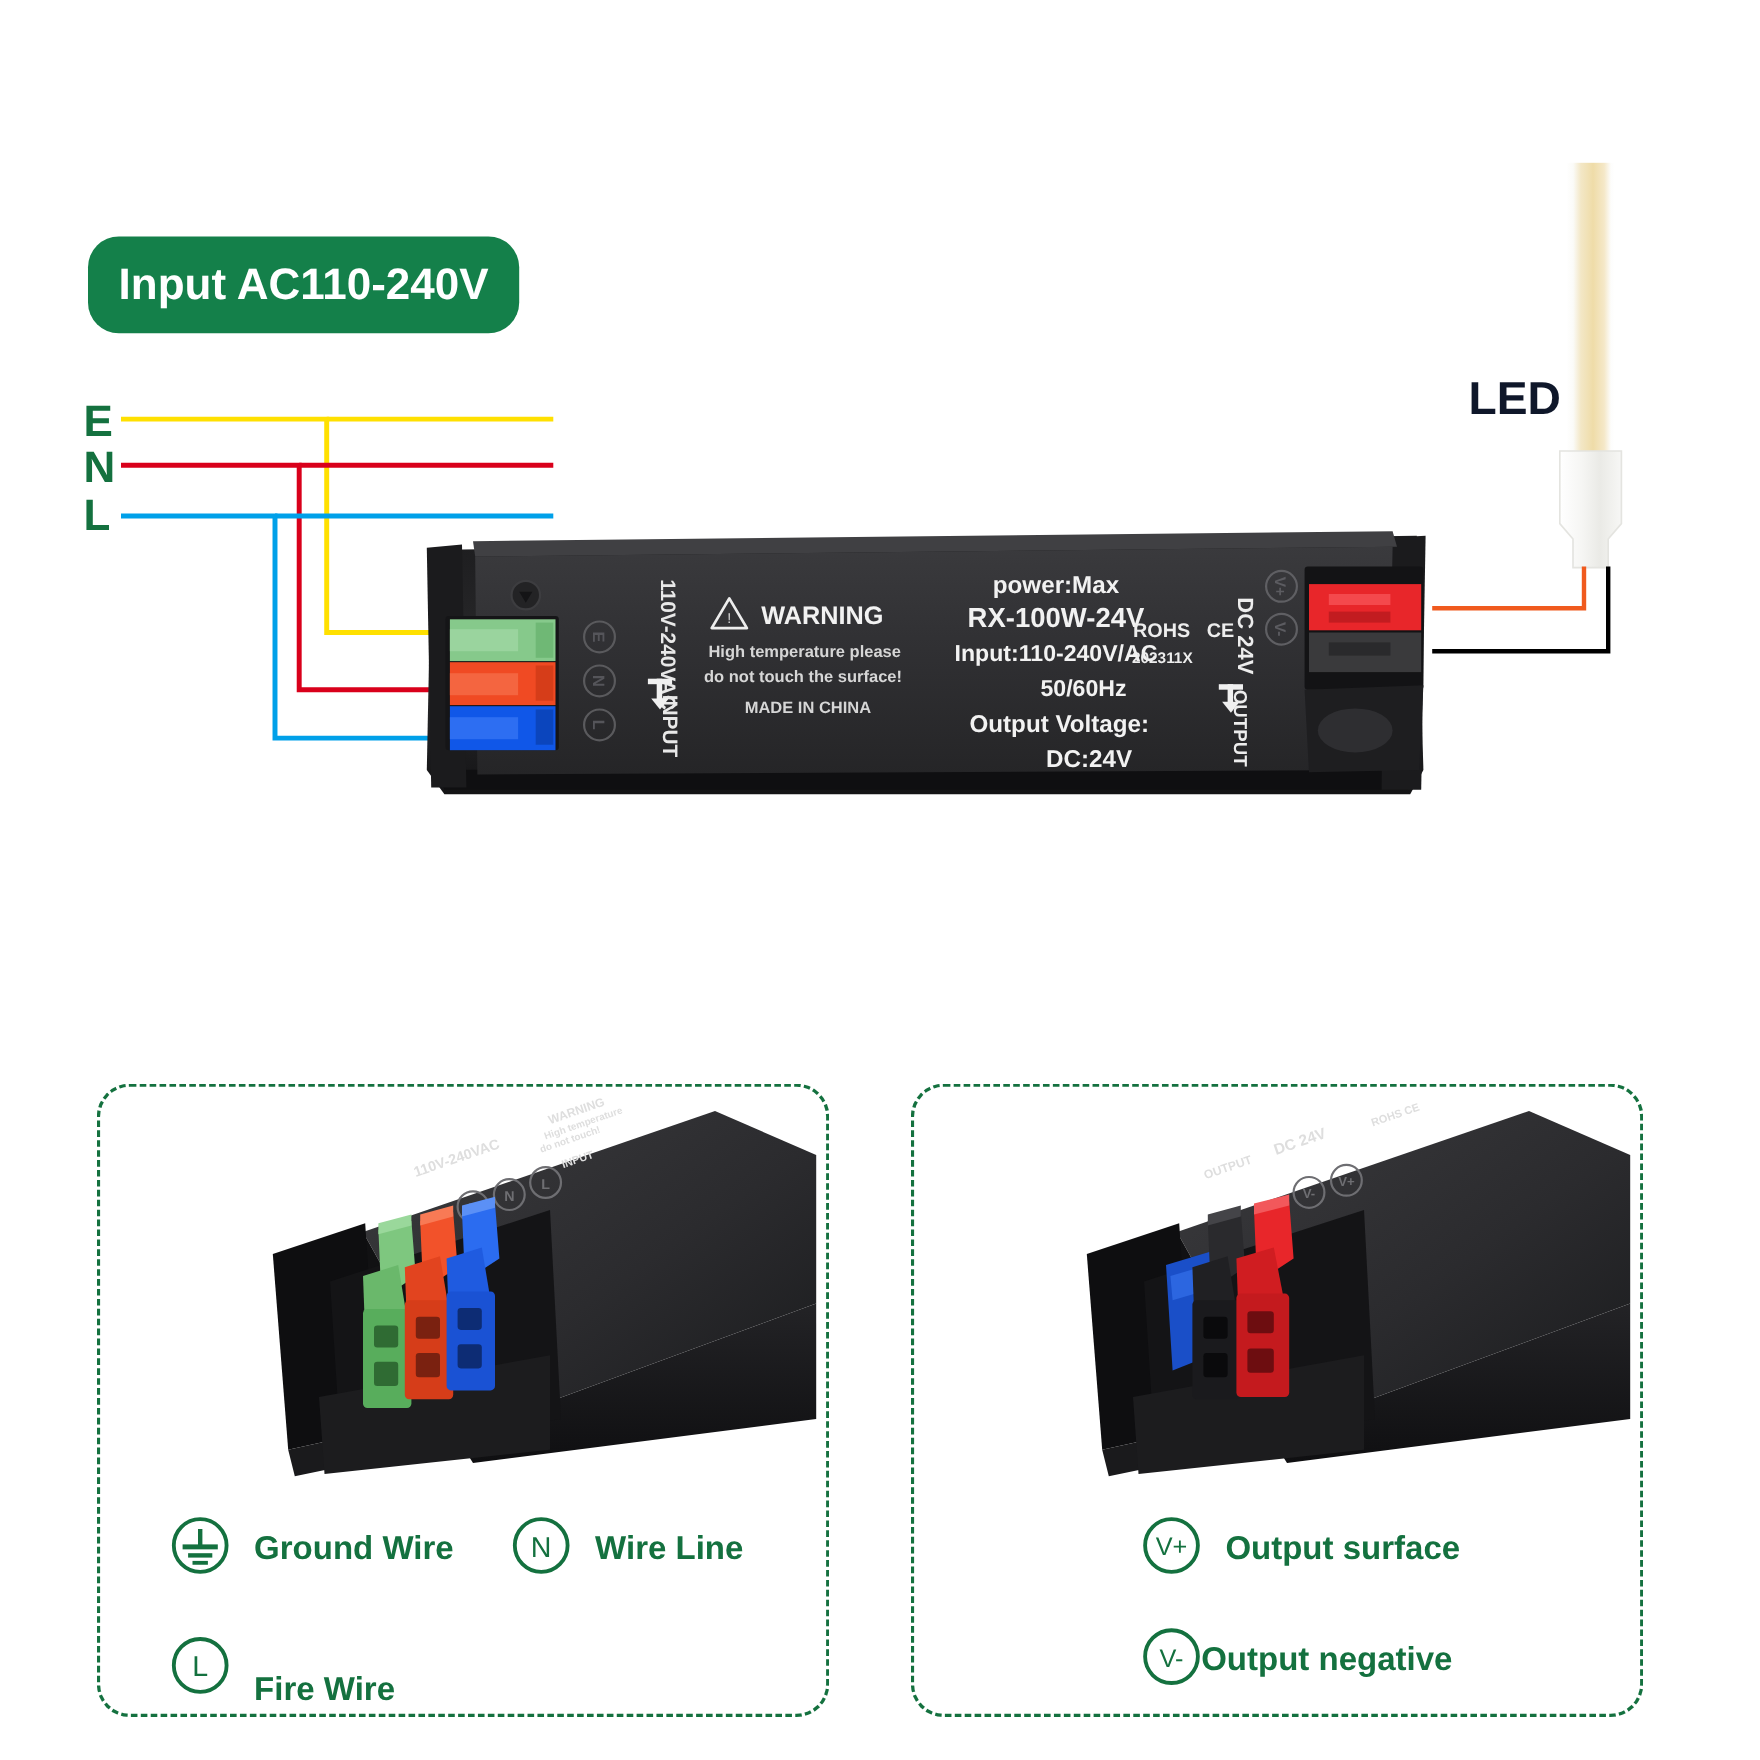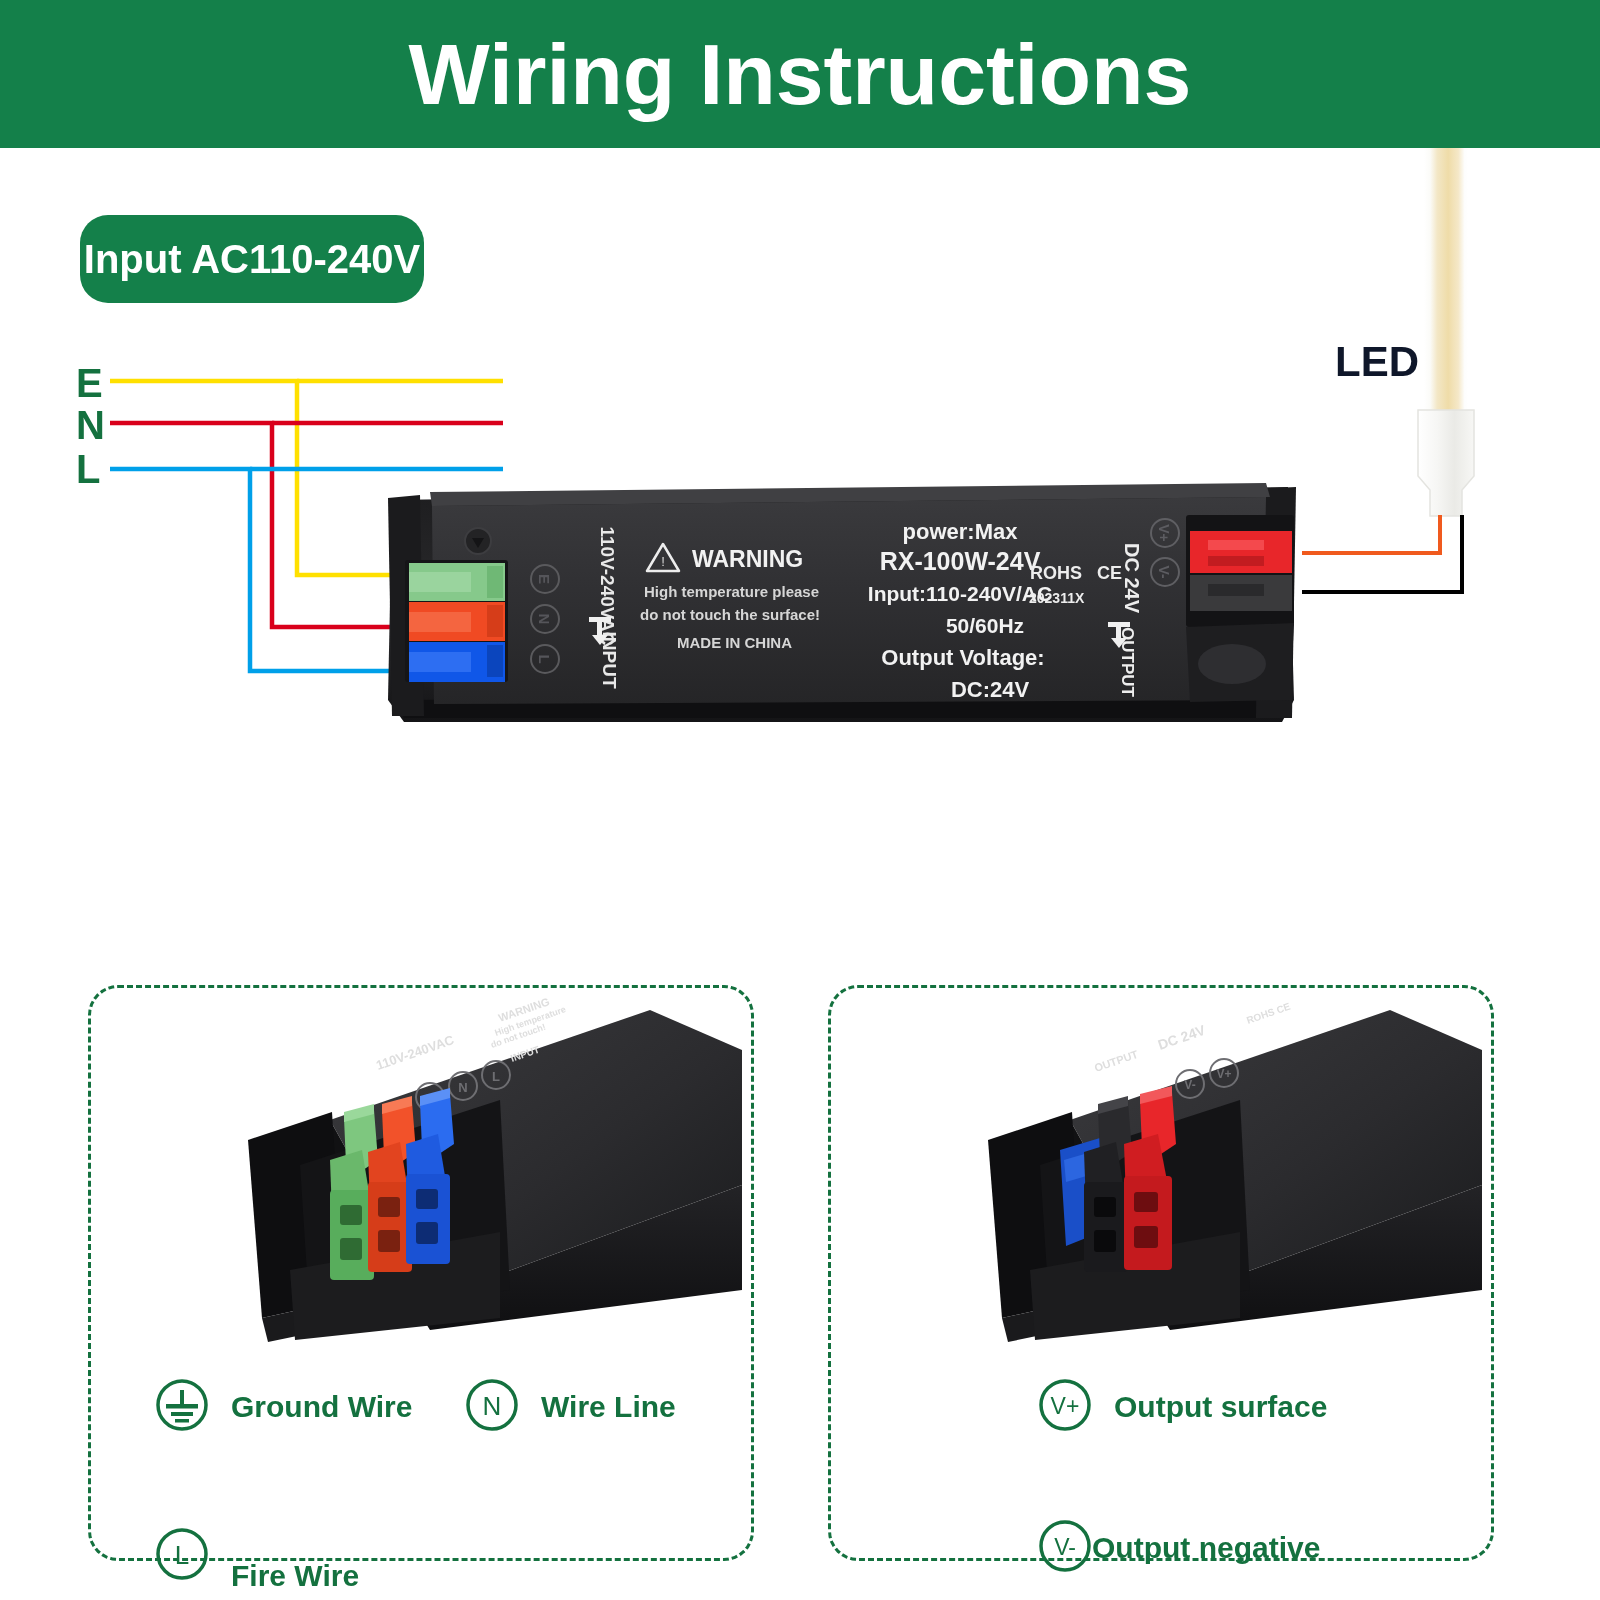--- a/index.html
+++ b/index.html
@@ -22,21 +22,21 @@
     color:#ffffff;font-size:86px;font-weight:bold;letter-spacing:0px;
     line-height:1;font-family:"Liberation Sans", sans-serif;
   }
 
   
   .pill{
     position:absolute;background:#14804A;border-radius:28px;
     display:flex;align-items:center;justify-content:center;
     color:#fff;font-weight:bold;
   }
-  .pill-input{left:80px;top:215px;width:344px;height:88px;font-size:40px;}
+  .pill-input{left:80px;top:215px;width:392px;height:88px;font-size:40px;}
   .pill-output{left:1075px;top:793px;width:410px;height:80px;font-size:38px;}
 
   
   .wire-label{
     position:absolute;color:#14713F;font-size:40px;font-weight:bold;
     line-height:1;
   }
 
   
   .led-label{
@@ -49,36 +49,33 @@
 
   
   .panel{
     position:absolute;border:3px dashed #14713F;border-radius:30px;
     background:#ffffff;
   }
   .panel-left{left:88px;top:985px;width:660px;height:570px;}
   .panel-right{left:828px;top:985px;width:660px;height:570px;}
 
   
-  .legend{position:absolute;display:flex;flex-direction:column;gap:41px;}
+  .legend{position:absolute;display:flex;flex-direction:column;}
   .legend-row{display:flex;align-items:center;}
   .legend-item{display:flex;align-items:center;}
   .legend-text{
     color:#14713F;font-size:30px;font-weight:bold;white-space:nowrap;
   }
   .legend-icon{flex:0 0 auto;}
 </style>
 </head>
 <body>
 
 <div class="page">
 
-  <div class="header">
-    <div class="header-title">Wiring Instructions</div>
-  </div>
 
   <svg class="layer" viewBox="0 0 1600 1600">
     <defs>
       <linearGradient id="ledGrad" x1="0" y1="0" x2="1" y2="0">
         <stop offset="0%" stop-color="#ffffff"></stop>
         <stop offset="14%" stop-color="#fbfbf8"></stop>
         <stop offset="30%" stop-color="#f3e7c6"></stop>
         <stop offset="55%" stop-color="#efdca8"></stop>
         <stop offset="78%" stop-color="#f5e8c8"></stop>
         <stop offset="92%" stop-color="#fdfdfc"></stop>

